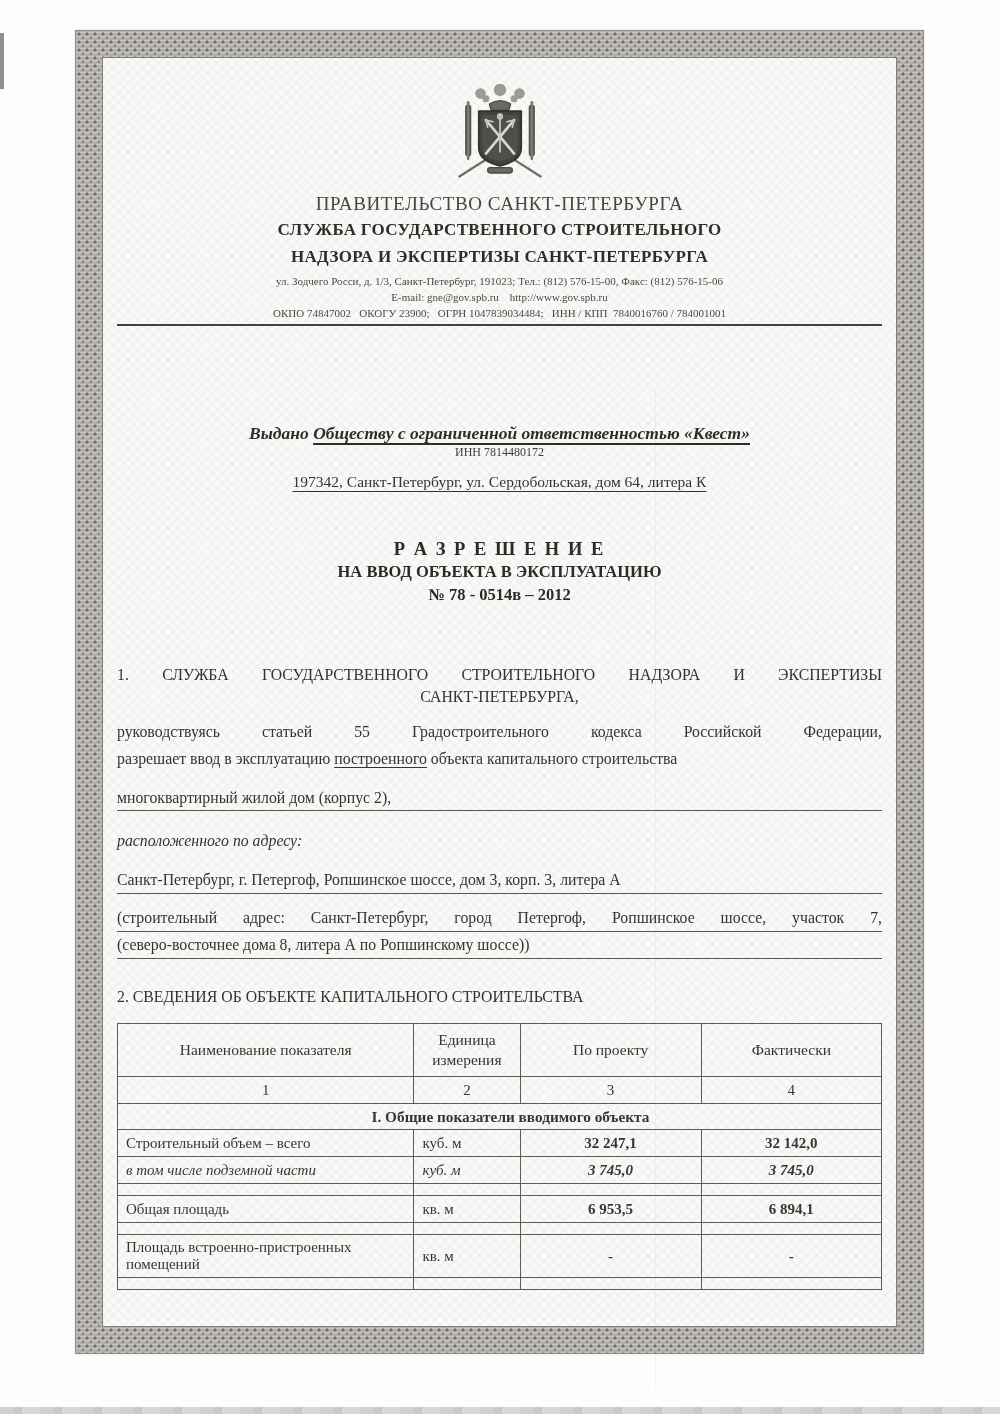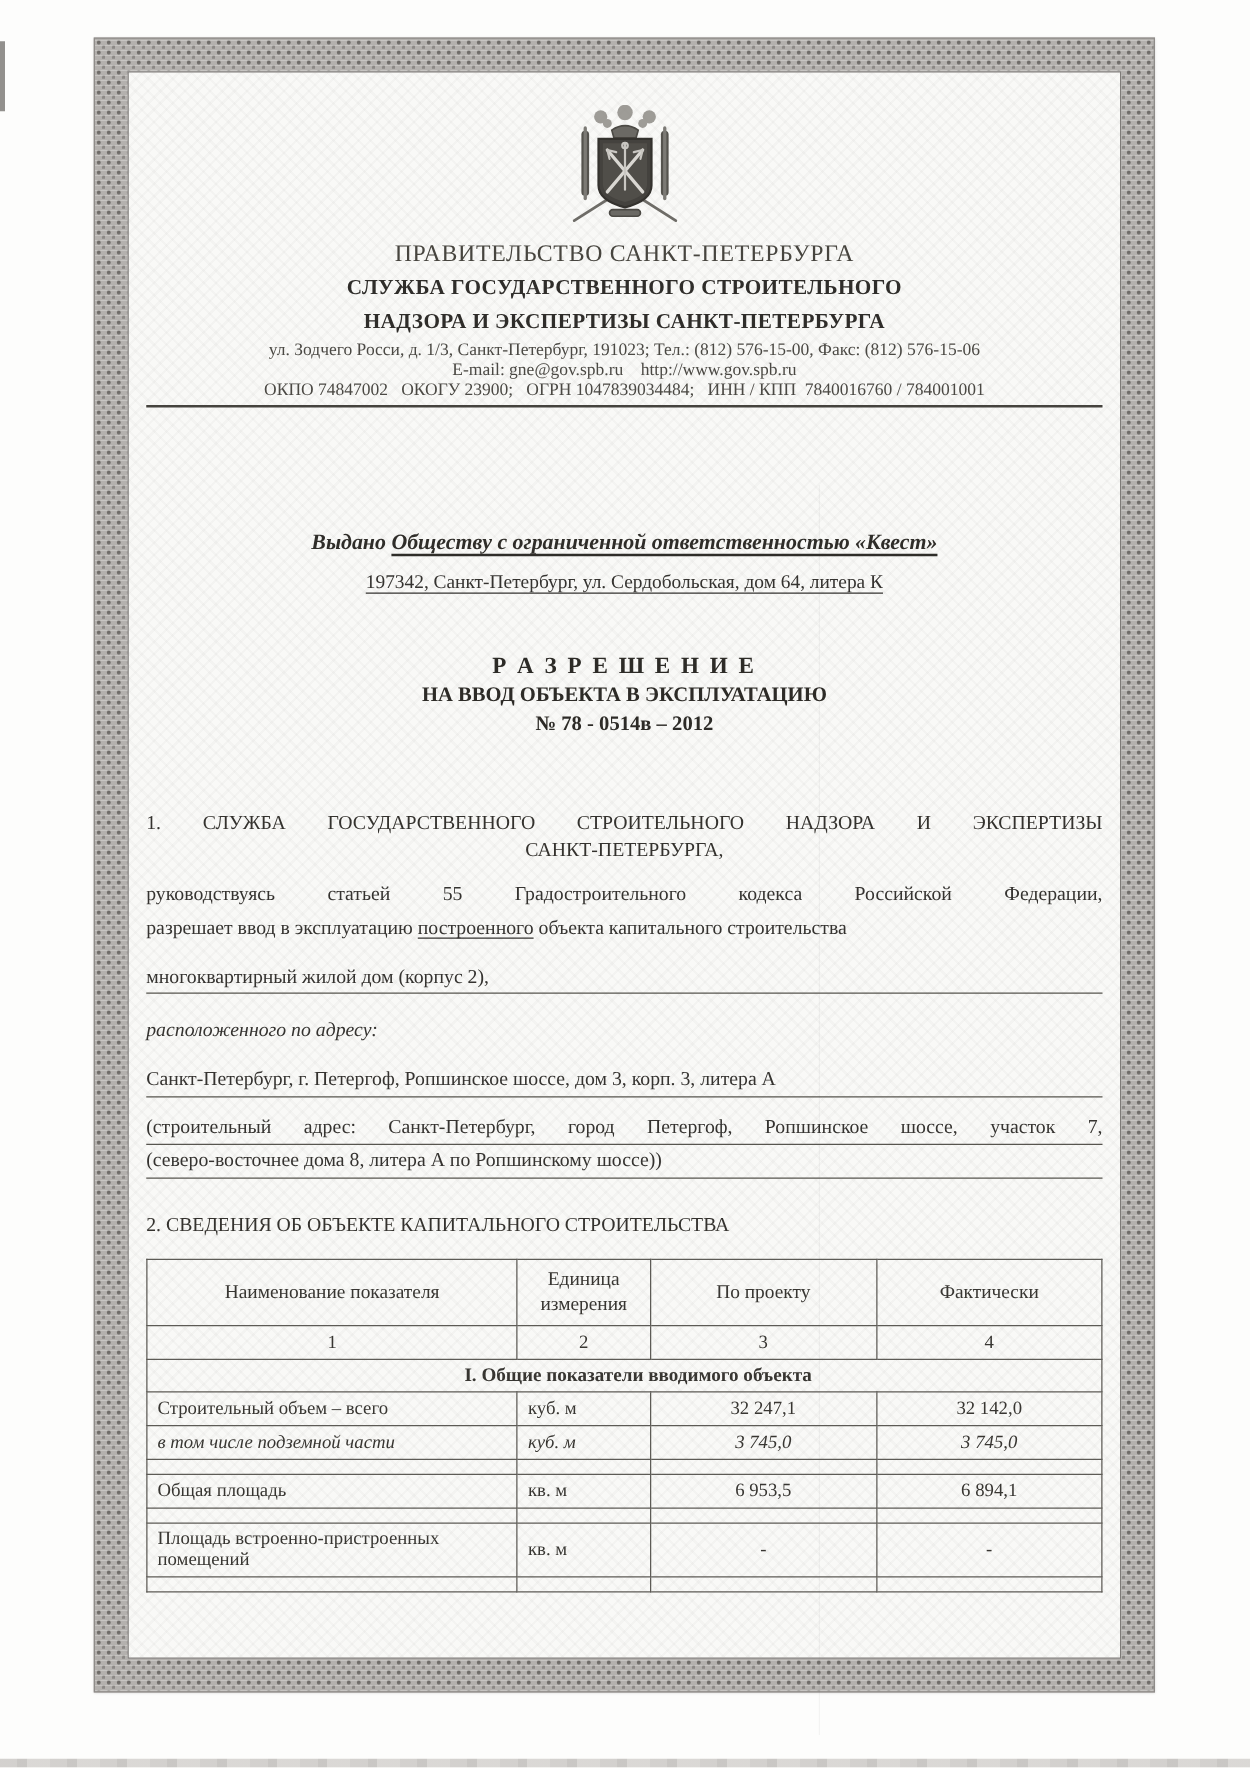--- a/index.html
+++ b/index.html
@@ -37,21 +37,21 @@
     border:1px solid #7e7b78;
   }
   .content { position:absolute; inset:0; padding:0 14px; }
 
   
   .emblem { display:block; margin:26px auto 0; width:106px; height:102px; }
 
   
   .gov   { margin-top:7px; text-align:center; font-size:19px; letter-spacing:.6px; color:#47453f; }
   .svc   { text-align:center; font-size:17px; font-weight:bold; letter-spacing:.3px; color:#2f2d2a; line-height:25px; margin-top:2px; }
-  .contact { text-align:center; font-size:14px; line-height:16px; color:#4b4944; white-space:pre-wrap; }
+  .contact { text-align:center; font-size:11px; line-height:16px; color:#4b4944; white-space:pre-wrap; }
   .contact.first { margin-top:4px; }
   .rule { margin-top:3px; border-bottom:2.5px solid #45433e; }
 
   
   .issued { margin-top:97px; text-align:center; font-size:17.5px; font-weight:bold; color:#2f2d29;font-style:italic; }
   .issued .u { text-decoration:underline; text-underline-offset:4px; text-decoration-thickness:1.5px; }
   .inn { text-align:center; font-size:12px; margin-top:1px; color:#3f3d39; }
   .org-addr { margin-top:13px; text-align:center; font-size:15.5px; }
   .org-addr .u { text-decoration:underline; text-underline-offset:4px; }
 
@@ -72,21 +72,21 @@
   .addr3 { font-size:15.8px; line-height:26px; border-bottom:1.4px solid #57554f; }
 
   
   .s2h { margin-top:29px; font-size:15.8px; color:#34322e; }
   table.obj { margin-top:17px; width:100%; border-collapse:collapse; font-size:15px; color:#383632; }
   table.obj td, table.obj th { border:1px solid #5d5b56; padding:1px 8px; font-weight:normal; vertical-align:middle; }
   table.obj th.hdr { height:50px; text-align:center; font-size:15.5px; line-height:20px; }
   tr.nums td { height:24px; text-align:center; }
   tr.secrow td { height:23px; text-align:center; font-weight:bold; font-size:15.3px;padding-left:30px; }
   tr.data td { height:24px; }
-  tr.data td.c { text-align:center; }
+  tr.data td.c { text-align:center;font-weight:bold; }
   tr.it td { font-style:italic; }
   tr.sp td { height:11px; padding:0; }
   tr.tall td { height:40px; }
   td.namecell { padding-left:10px; }
   td.unitcell { padding-left:10px; }
 </style>
 </head>
 <body>
 
 <div class="edge-smudge"></div>
@@ -144,20 +144,21 @@
 
       <div class="gov">ПРАВИТЕЛЬСТВО САНКТ-ПЕТЕРБУРГА</div>
       <div class="svc">СЛУЖБА ГОСУДАРСТВЕННОГО СТРОИТЕЛЬНОГО</div>
       <div class="svc">НАДЗОРА И ЭКСПЕРТИЗЫ САНКТ-ПЕТЕРБУРГА</div>
       <div class="contact first">ул. Зодчего Росси, д. 1/3, Санкт-Петербург, 191023; Тел.: (812) 576-15-00, Факс: (812) 576-15-06</div>
       <div class="contact">E-mail: gne@gov.spb.ru    http://www.gov.spb.ru</div>
       <div class="contact">ОКПО 74847002   ОКОГУ 23900;   ОГРН 1047839034484;   ИНН / КПП  7840016760 / 784001001</div>
       <div class="rule"></div>
 
       <div class="issued"><span>Выдано </span><span class="u">Обществу с ограниченной ответственностью «Квест»</span></div>
+      <div class="inn">ИНН 7814480172</div>
       <div class="org-addr"><span class="u">197342, Санкт-Петербург, ул. Сердобольская, дом 64, литера К</span></div>
 
       <div class="title1">Р А З Р Е Ш Е Н И Е</div>
       <div class="title2">НА  ВВОД ОБЪЕКТА В ЭКСПЛУАТАЦИЮ</div>
       <div class="title2">№ 78 - 0514в – 2012</div>
 
       <div class="s1h1">1. СЛУЖБА ГОСУДАРСТВЕННОГО СТРОИТЕЛЬНОГО НАДЗОРА И  ЭКСПЕРТИЗЫ</div>
       <div class="s1h2">САНКТ-ПЕТЕРБУРГА,</div>
       <div class="bodyp">
         <div class="jline">руководствуясь   статьей   55   Градостроительного   кодекса   Российской   Федерации,</div>

